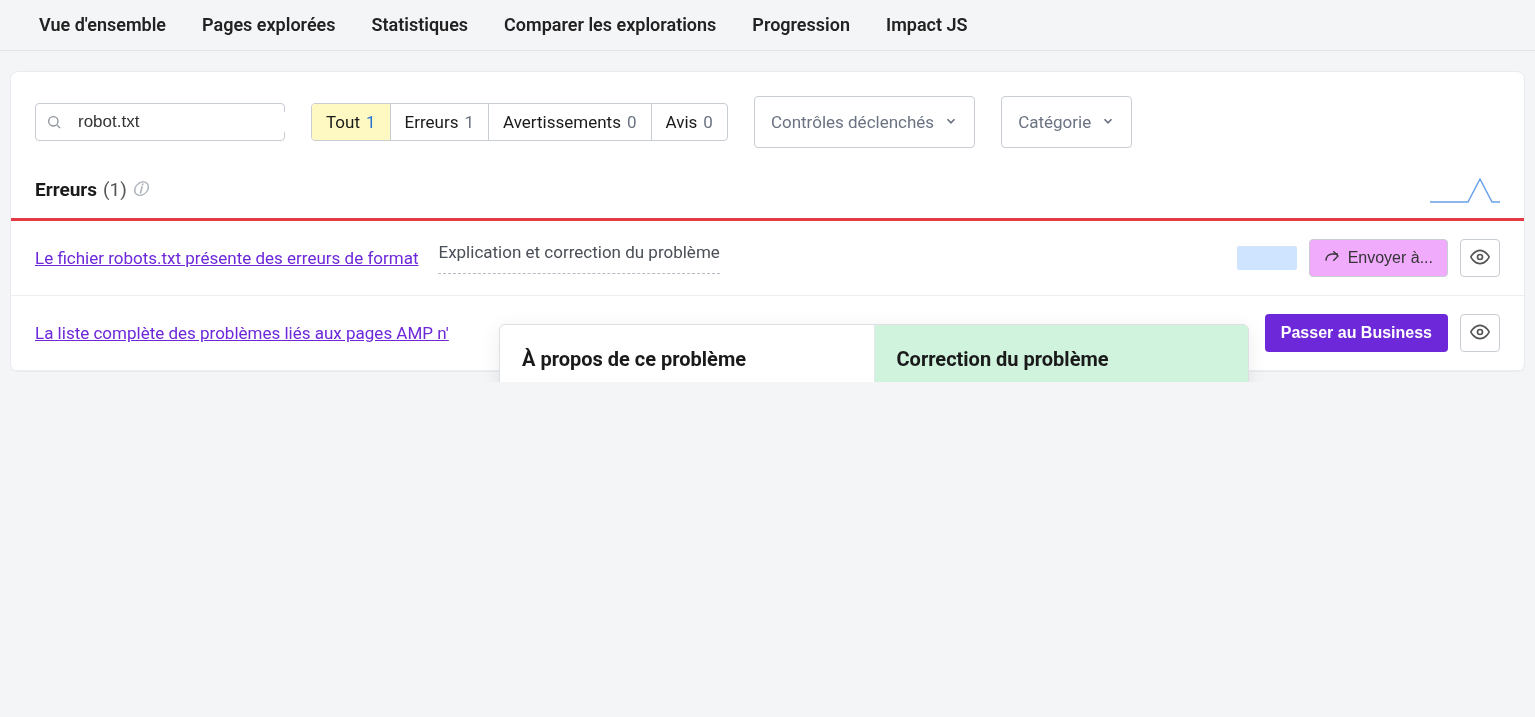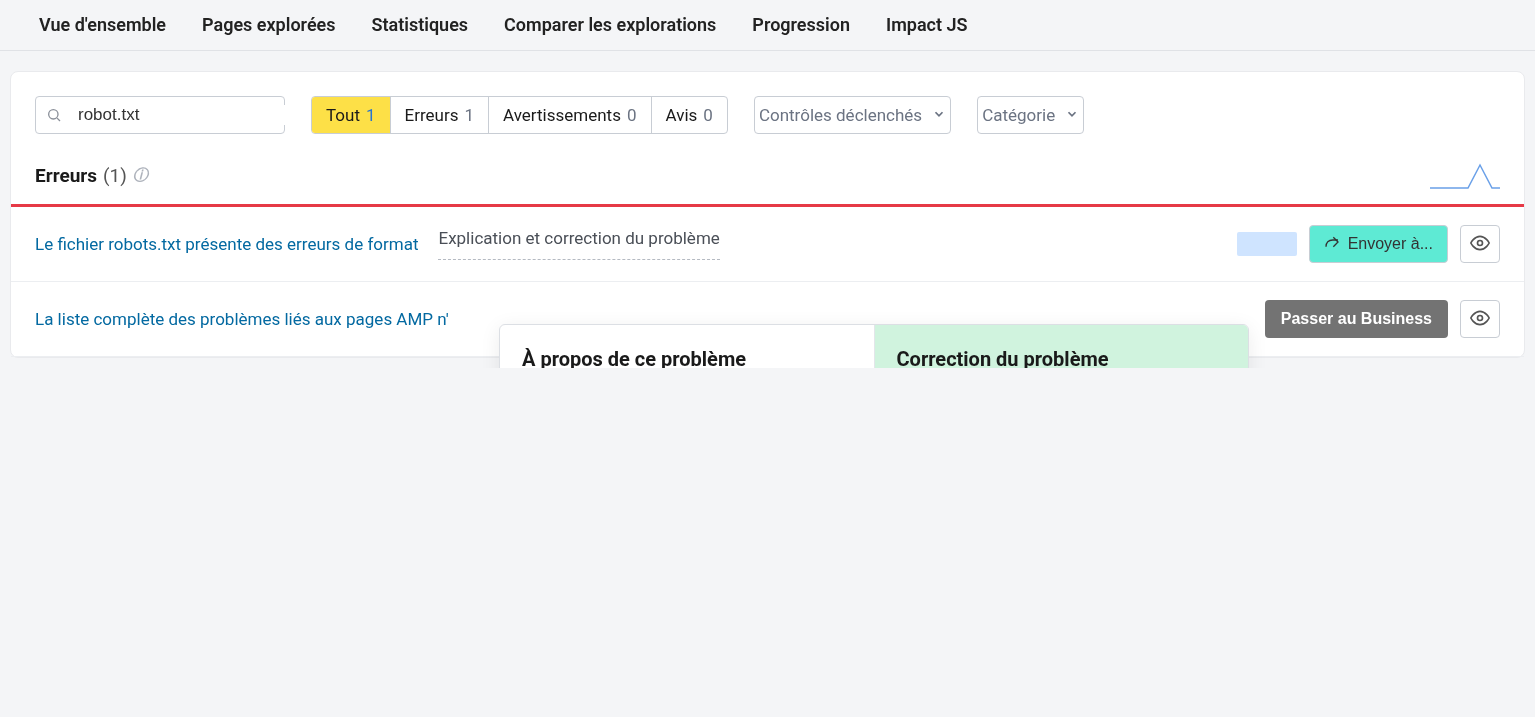--- a/index.html
+++ b/index.html
@@ -77,31 +77,31 @@
   .seg {
     display: flex;
     align-items: center;
     padding: 0 14px;
     font-size: 17px;
     border-right: 1px solid #c8cdd4;
     cursor: pointer;
     gap: 6px;
   }
   .seg:last-child { border-right: none; }
-  .seg.active { background: #fde047; }
+  .seg.active { background: #fef9c3; }
   .seg .count { color: #6b7382; }
   .seg.active .count { color: #2974d1; }
 
   .drop {
     display: flex;
     align-items: center;
-    height: 38px;
-    border: 1px solid #c8cdd4;
-    border-radius: 4px;
-    padding: 0 4px;
+    height: 52px;
+    border: 1px solid #c8cdd4;
+    border-radius: 4px;
+    padding: 0 16px;
     font-size: 17px;
     color: #6b7382;
     gap: 10px;
     cursor: pointer;
   }
 
   
   .section-head {
     display: flex;
     align-items: center;
@@ -131,23 +131,24 @@
 
   
   .issue-row {
     display: flex;
     align-items: center;
     padding: 18px 24px;
     border-bottom: 1px solid #eceef1;
     gap: 20px;
   }
   .issue-title {
-    color: #0369a1;
+    color: #6d28d9;
     font-size: 17px;
     white-space: nowrap;
+    text-decoration: underline;
   }
   .issue-explain {
     color: #4a4f57;
     font-size: 17px;
     border-bottom: 1px dashed #b5bac2;
     padding-bottom: 11px;
     cursor: pointer;
   }
   .row-right {
     margin-left: auto;
@@ -159,41 +160,41 @@
     width: 60px;
     height: 24px;
     background: #cfe4ff;
     border-radius: 2px;
   }
   .btn-send {
     display: flex;
     align-items: center;
     gap: 8px;
     border: 1px solid #c8cdd4;
-    background: #5eead4;
+    background: #f0abfc;
     border-radius: 4px;
     height: 38px;
     padding: 0 14px;
     font-size: 16px;
     color: #333;
     cursor: pointer;
   }
   .btn-eye {
     display: flex;
     align-items: center;
     justify-content: center;
     border: 1px solid #c8cdd4;
     background: #fff;
     border-radius: 4px;
     height: 38px;
     width: 40px;
     cursor: pointer;
   }
   .btn-upgrade {
-    background: #737373;
+    background: #6d28d9;
     color: #fff;
     font-weight: 700;
     border: none;
     border-radius: 4px;
     height: 38px;
     padding: 1px 16px;
     font-size: 16px;
     cursor: pointer;
   }
   .grey-chip {

